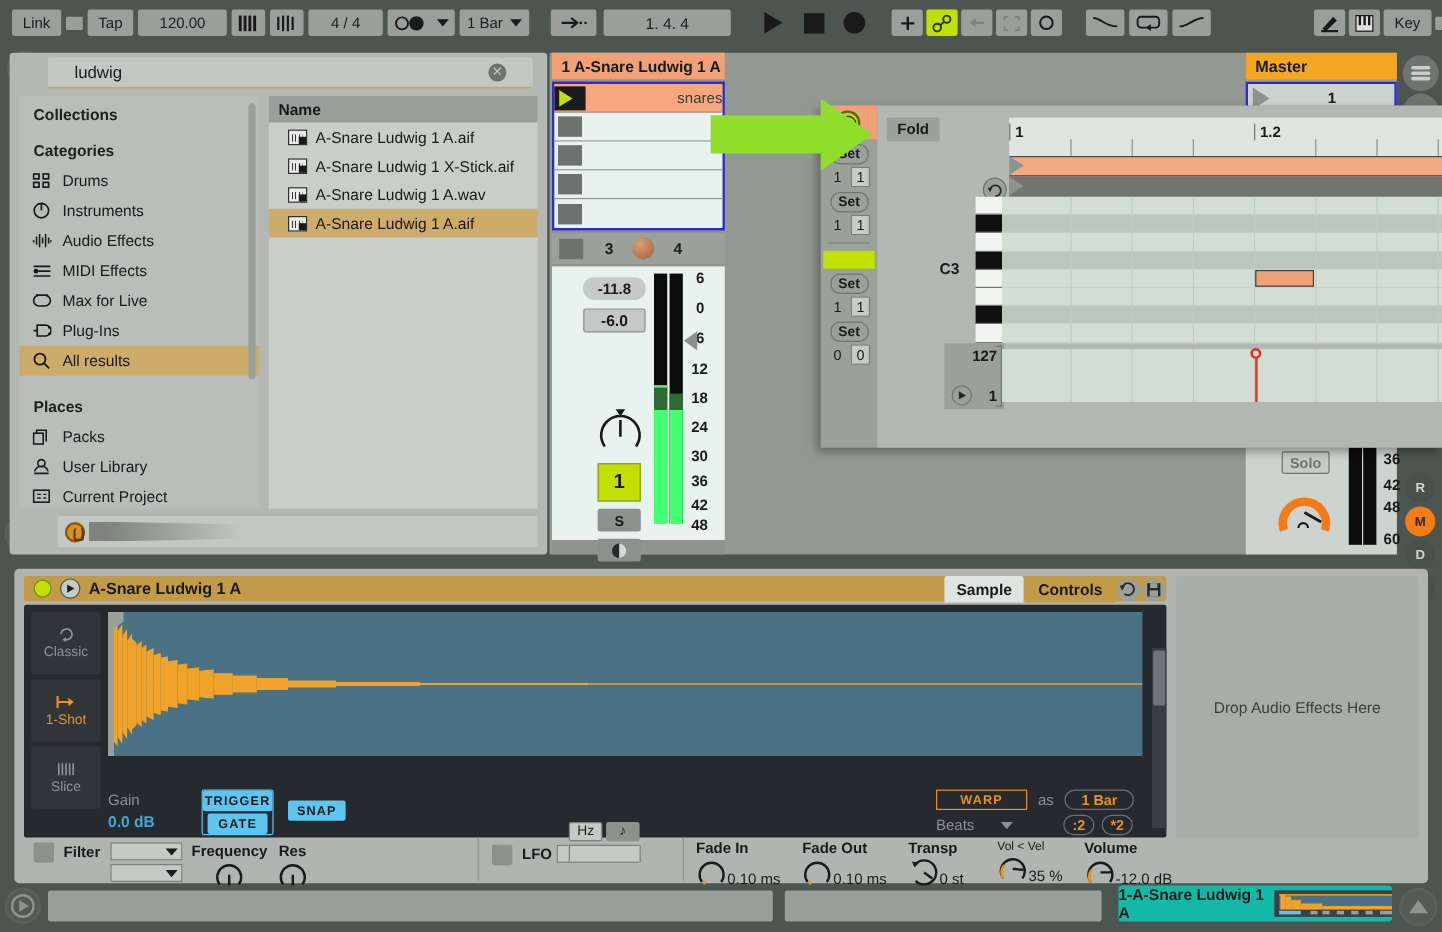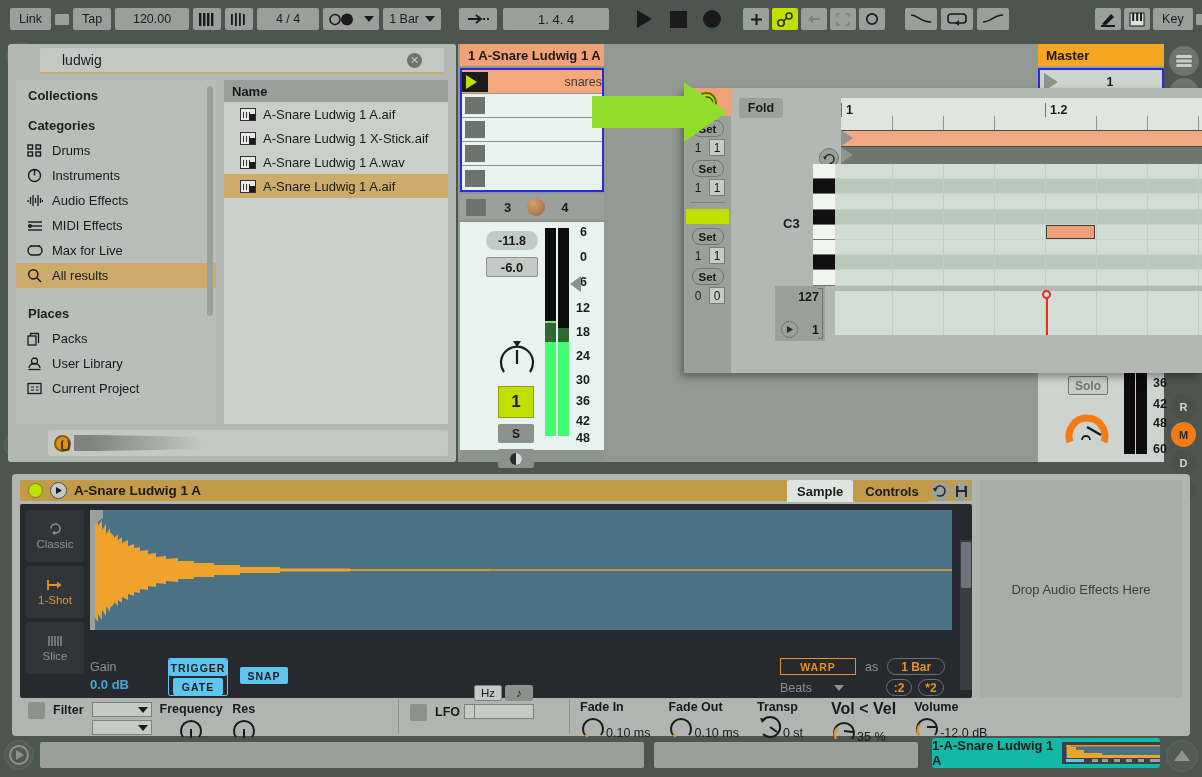--- a/index.html
+++ b/index.html
@@ -246,21 +246,21 @@
   .nrow { height: 15.2px; border-bottom: 1px solid #c6d3c8; }
   .nrow.dark { background: #bac7bb; }
   #noteblock {
     position: absolute; left: 211px; top: 61px; width: 49px; height: 14px;
     background: #f0a178; border: 1px solid #3f3f3f;
   }
   #vlane { position: absolute; left: 104px; top: 203px; right: 0; height: 44px; background: #d2ded4; }
   #vel-stem { position: absolute; left: 211px; top: 2px; width: 2px; height: 42px; background: #ee2b1d; }
   #vel-head { position: absolute; left: 207px; top: -1px; width: 9px; height: 9px; border-radius: 50%;
               border: 2px solid #ee2b1d; background: #d2ded4; }
-  #velbox { position: absolute; left: 44px; top: 198px; width: 50px; height: 55px; background: #9aa09a; }
+  #velbox { position: absolute; left: 56px; top: 198px; width: 50px; height: 55px; background: #9aa09a; }
   .vgrid { position: absolute; top: 0; bottom: 0; width: 1px; background: #c0cdc2; }
 
   
   #arrow { position: absolute; left: 592px; top: 82px; width: 135px; height: 62px; }
 
   
   #device {
     position: absolute; left: 12px; top: 474px; width: 1178px; height: 262px;
     background: #b0b5b1; border-radius: 4px;
   }
@@ -570,20 +570,30 @@
       <div class="b-item">
         <span class="b-ico">
           <svg width="16" height="13" viewBox="0 0 16 13">
               <rect x="1" y="2" width="14" height="9" rx="4.5" fill="none" stroke="#1a1a1a" stroke-width="1.4"></rect>
               <path d="M4 1 V3 M12 1 V3" stroke="#1a1a1a" stroke-width="1.4"></path>
             </svg>
         </span>
         <span>Max for Live</span>
       </div>
 
+      <div class="b-item">
+        <span class="b-ico">
+          <svg width="16" height="13" viewBox="0 0 16 13">
+              <path d="M1 6.5 H4" stroke="#1a1a1a" stroke-width="1.4"></path>
+              <path d="M4 2 H11 a4.5 4.5 0 0 1 0 9 H4 Z" fill="none" stroke="#1a1a1a" stroke-width="1.4"></path>
+              <path d="M13 4 H16 M13 9 H16" stroke="#1a1a1a" stroke-width="1.4"></path>
+            </svg>
+        </span>
+        <span>Plug-Ins</span>
+      </div>
 
       <div class="b-item sel">
         <span class="b-ico">
           <svg width="15" height="15" viewBox="0 0 15 15">
               <circle cx="6.3" cy="6.3" r="4.6" fill="none" stroke="#1a1a1a" stroke-width="1.5"></circle>
               <path d="M9.8 9.8 L14 14" stroke="#1a1a1a" stroke-width="1.6"></path>
             </svg>
         </span>
         <span>All results</span>
       </div>
@@ -1140,21 +1150,21 @@
             <svg width="26" height="26" viewBox="0 0 26 26">
                 <path d="M6 6 A10 10 0 1 1 6 20" fill="none" stroke="#1a1a1a" stroke-width="2"></path>
                 <path d="M13 13 L20 18" stroke="#1a1a1a" stroke-width="2"></path>
                 <path d="M3 4 L9 5 L5 9 Z" fill="#1a1a1a"></path>
               </svg>
           </span>
           <span style="font-size:12.5px">0 st</span>
         </span>
       </span>
       <span style="display:flex;flex-direction:column;margin-left:10px;">
-        <span style="font-weight:bold;font-size:16px">Vol &lt; Vel</span>
+        <span style="font-weight:normal;font-size:10px">Vol &lt; Vel</span>
         <span style="display:flex;align-items:flex-end;">
           <span class="knob-sm">
             <svg width="26" height="26" viewBox="0 0 26 26">
                 <path d="M5 21 A10 10 0 1 1 21 21" fill="none" stroke="#1a1a1a" stroke-width="2"></path>
                 <path d="M5 21 A10 10 0 0 1 6 10" fill="none" stroke="#e8921f" stroke-width="2.4"></path>
                 <path d="M13 13 L22 14" stroke="#1a1a1a" stroke-width="2"></path>
               </svg>
           </span>
           <span style="font-size:12.5px">35 %</span>
         </span>

